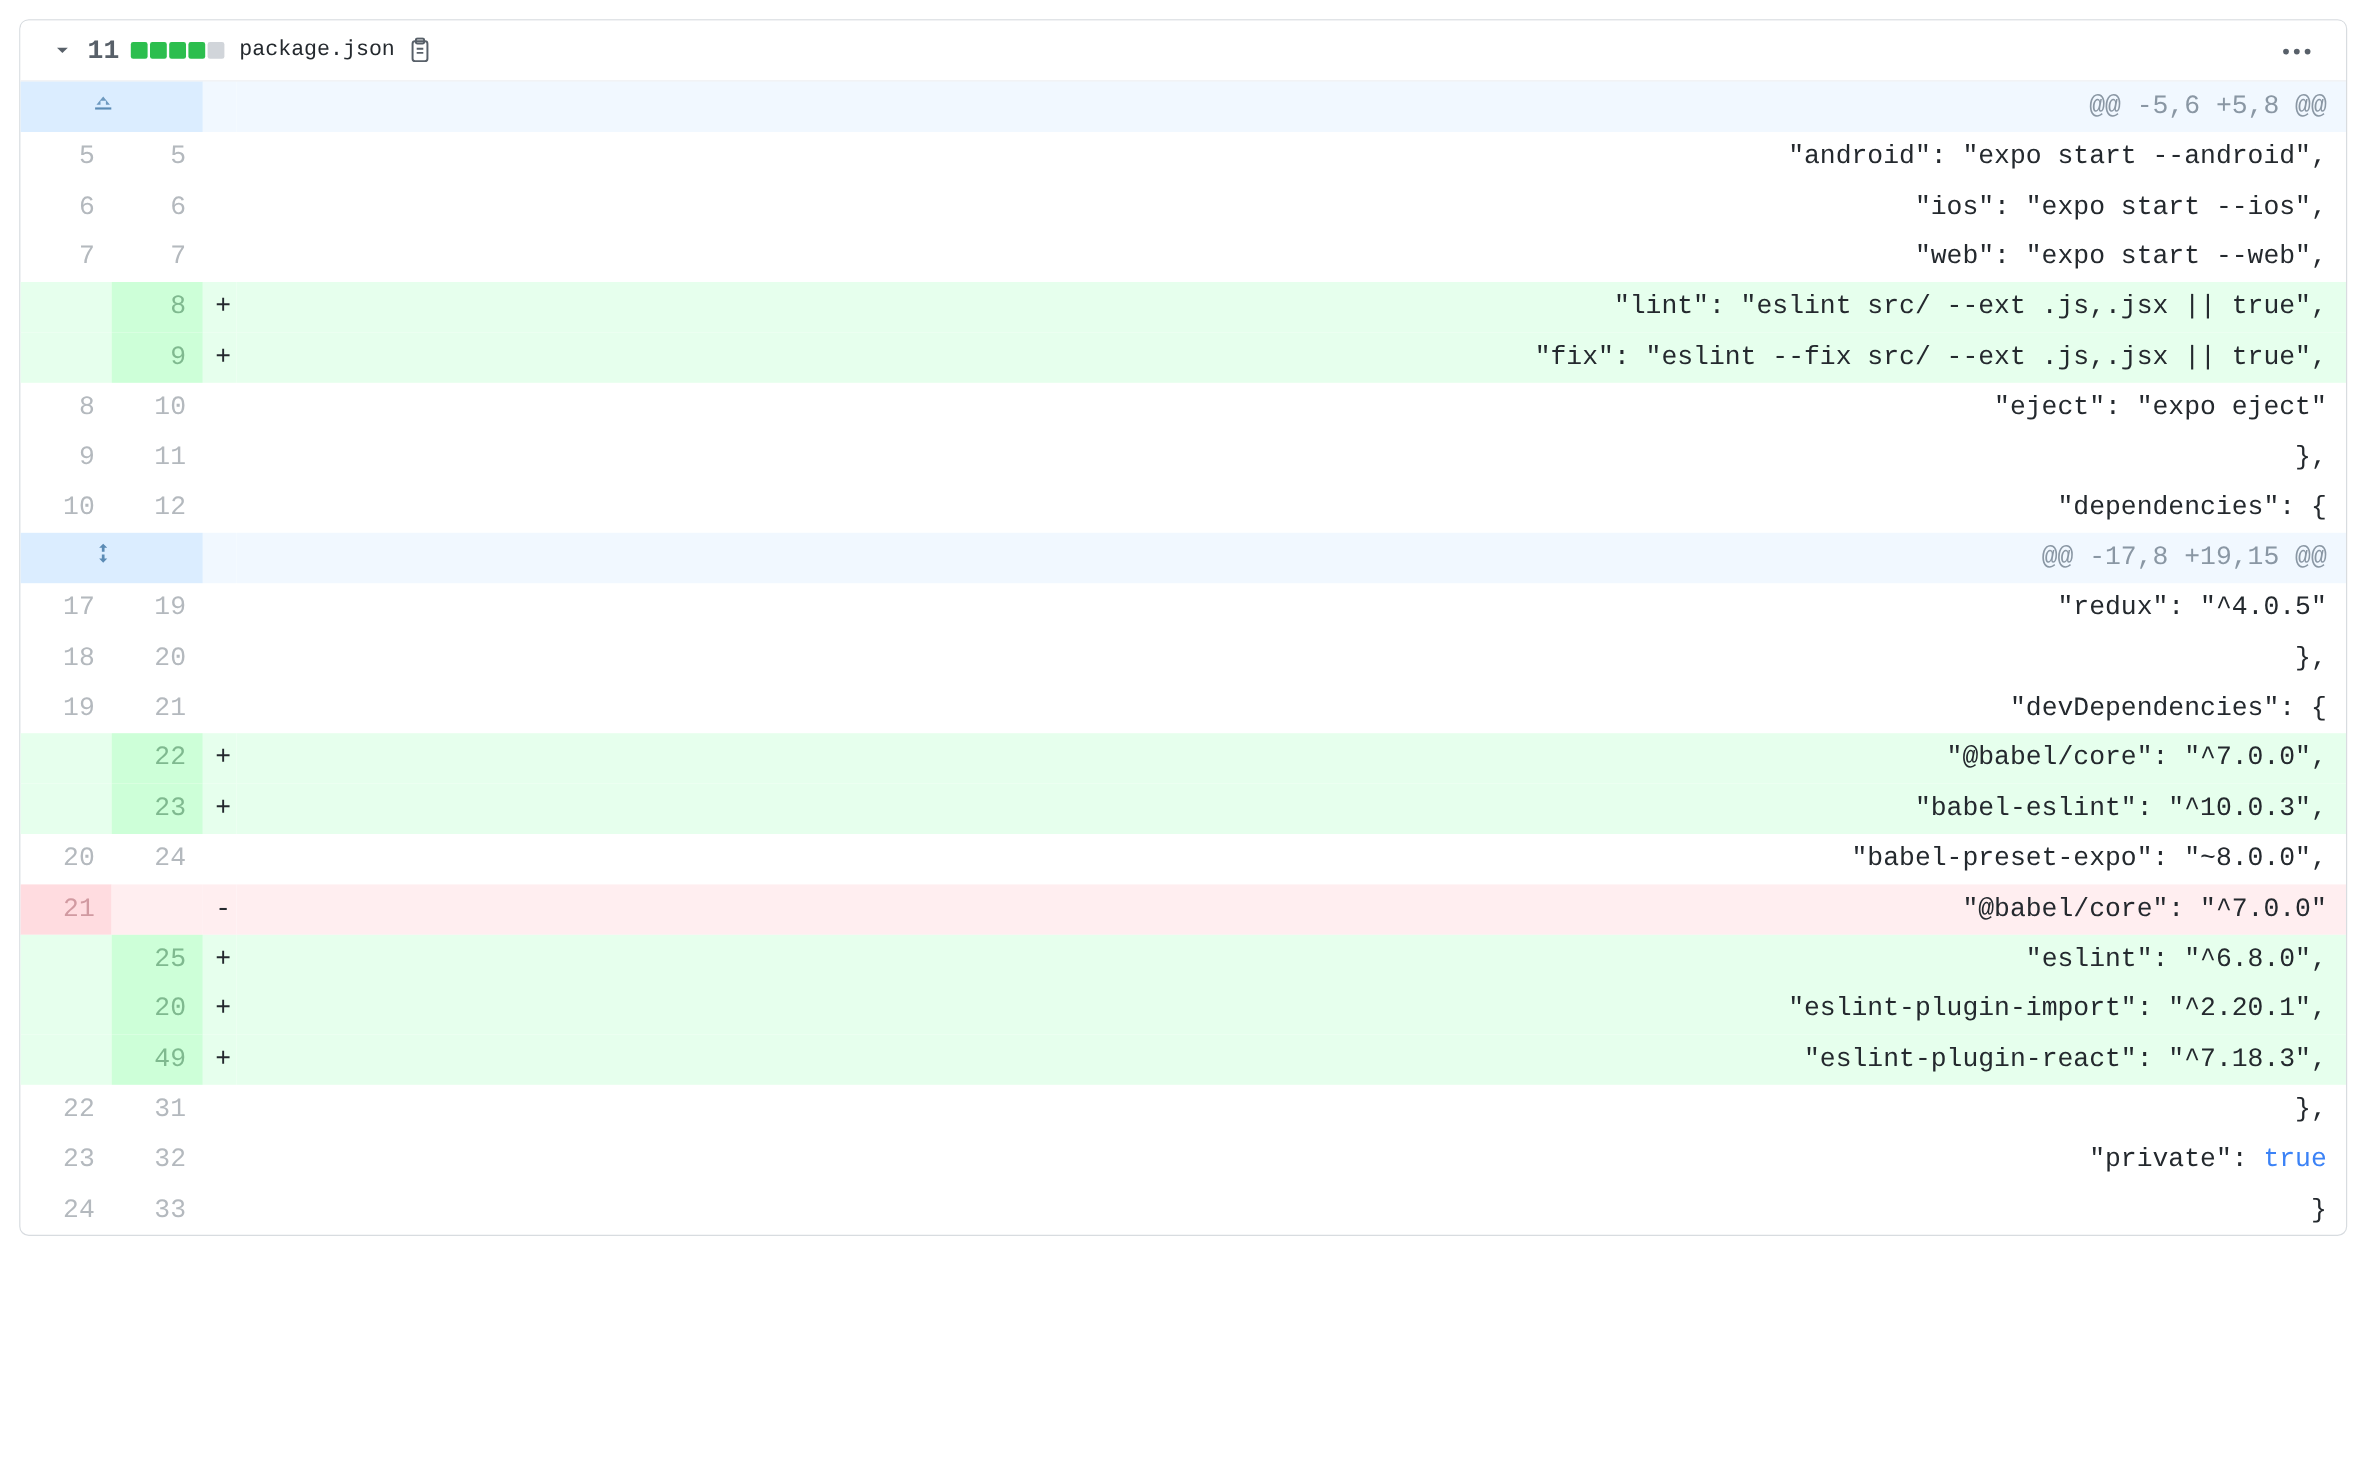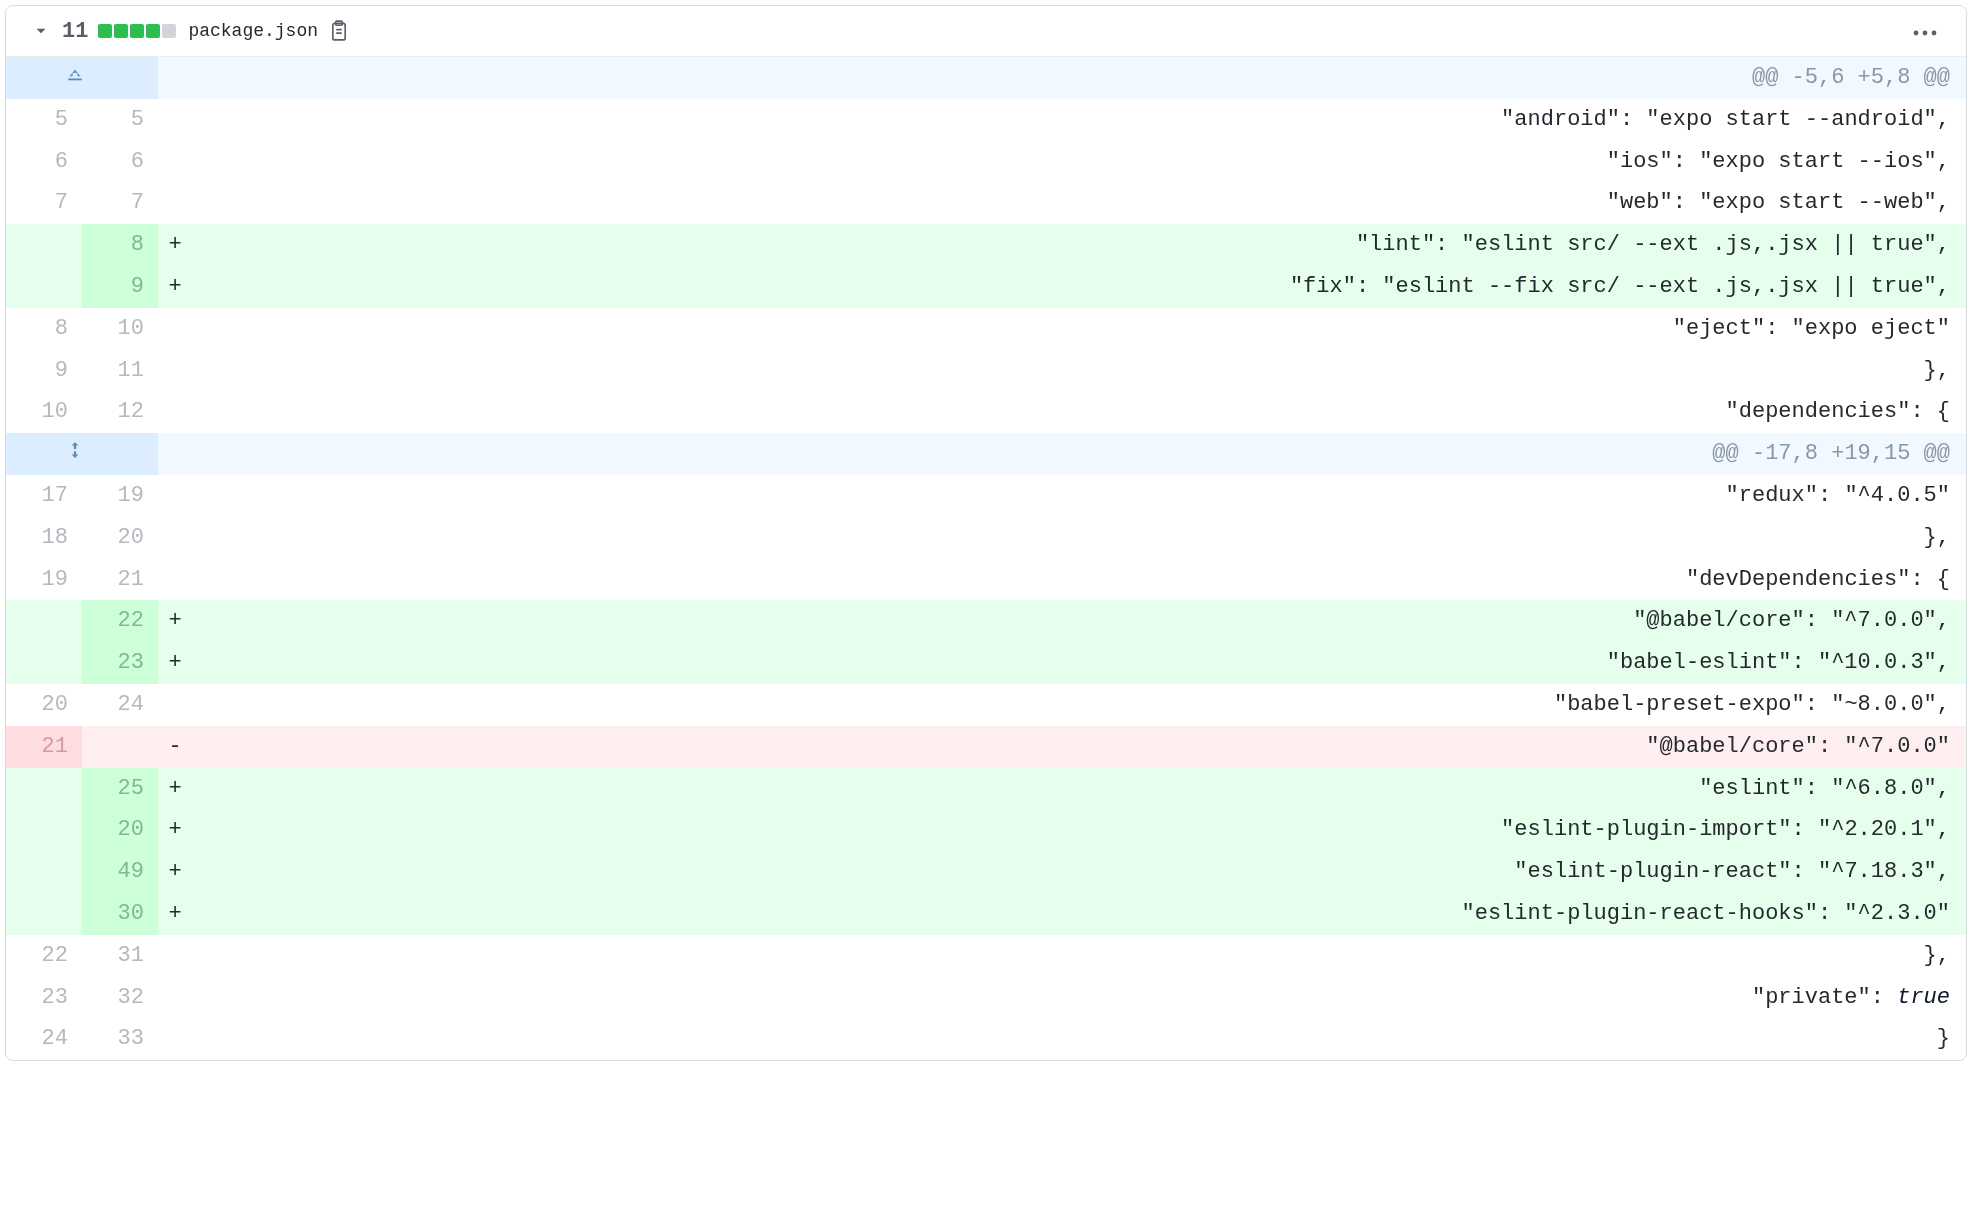--- a/index.html
+++ b/index.html
@@ -6,21 +6,21 @@
   html, body {
     width: 1972px;
     font-family: -apple-system, BlinkMacSystemFont, "Segoe UI", Helvetica, Arial, sans-serif;
     background: #ffffff;
     color: #24292e;
     font-size: 18px;
   }
   .diff-container {
     border: 1px solid #d8dce0;
     border-radius: 8px;
-    margin: 5px;
+    margin: 16px;
     overflow: hidden;
   }
   .file-header {
     display: flex;
     align-items: center;
     padding: 10px 20px;
     background: #ffffff;
     border-bottom: 1px solid #eaecef;
   }
   .toggle-caret {
@@ -113,21 +113,21 @@
     justify-content: center;
     width: 100%;
     color: #5b8bb5;
   }
   tr.add td.code, tr.add td.marker { background: #e6ffed; }
   tr.add td.ln { background: #cdffd8; color: #7fb98f; }
   tr.add td.ln.blank { background: #e6ffed; }
   tr.del td.code, tr.del td.marker { background: #ffeef0; }
   tr.del td.ln { background: #ffdce0; color: #d19aa1; }
   tr.del td.ln.blank { background: #ffeef0; }
-  .tok-bool { color: #0f172a; font-style: italic; }
+  .tok-bool { color: #3b82f6; }
 </style>
 </head>
 <body>
 
 <div class="diff-container">
 
   <div class="file-header">
     <span class="toggle-caret">
       <svg width="18" height="18" viewBox="0 0 16 16" fill="currentColor">
           <path d="M4 6l4 4 4-4H4z"></path>
@@ -282,26 +282,20 @@
           <td class="ln">20</td>
           <td class="marker">+</td>
           <td class="code">    "eslint-plugin-import": "^2.20.1",</td>
         </tr>
         <tr class="add">
           <td class="ln blank"></td>
           <td class="ln">49</td>
           <td class="marker">+</td>
           <td class="code">    "eslint-plugin-react": "^7.18.3",</td>
         </tr>
-        <tr class="add">
-          <td class="ln blank"></td>
-          <td class="ln">30</td>
-          <td class="marker">+</td>
-          <td class="code">    "eslint-plugin-react-hooks": "^2.3.0"</td>
-        </tr>
         <tr>
           <td class="ln">22</td>
           <td class="ln">31</td>
           <td class="marker"></td>
           <td class="code">  },</td>
         </tr>
         <tr>
           <td class="ln">23</td>
           <td class="ln">32</td>
           <td class="marker"></td>

